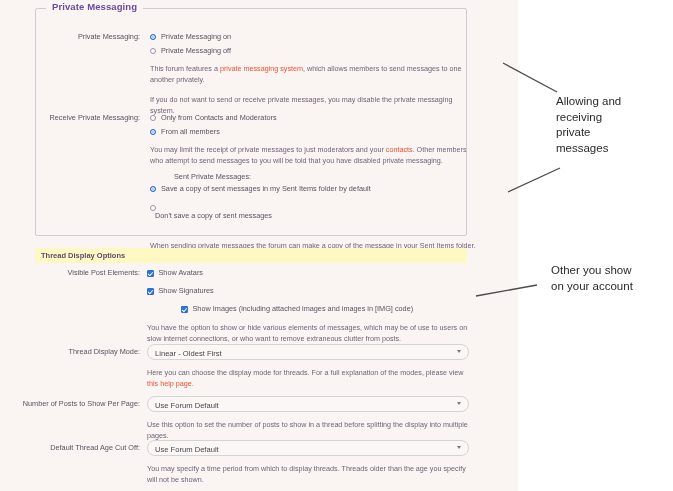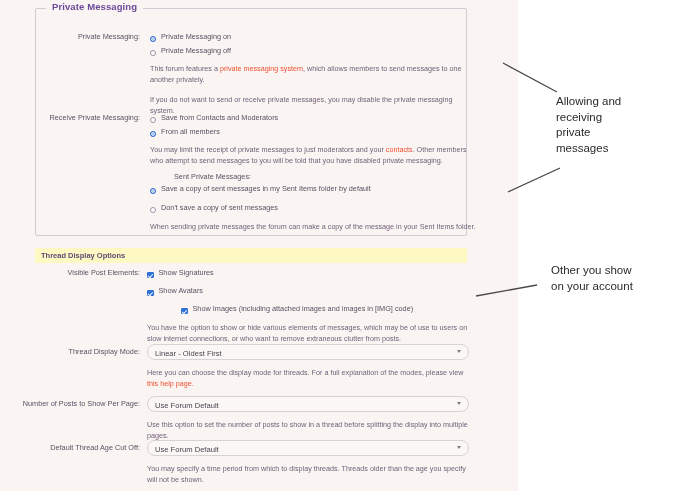--- a/index.html
+++ b/index.html
@@ -90,21 +90,21 @@
   }
   .row-field {
     position: absolute;
     left: 0;
     top: 0;
   }
 
   
   .opt-line {
     display: flex;
-    align-items: flex-end;
+    align-items: flex-start;
     margin-bottom: 0;
     line-height: 10px;
   }
   .opt-text {
     font-size: 7.3px;
     color: #5d4f63;
     padding-left: 5px;
     white-space: nowrap;
   }
   .radio {
@@ -227,21 +227,21 @@
       </div>
     </div>
   </div>
 
   <div class="row" style="top:113px; width:467px;">
     <div class="row-label" style="right:327px;">Receive Private Messaging:</div>
     <div class="row-field" style="left:150px;">
 
       <div class="opt-line" style="margin-bottom:4px;">
         <span class="radio"></span>
-        <span class="opt-text">Save from Contacts and Moderators</span>
+        <span class="opt-text">Only from Contacts and Moderators</span>
       </div>
 
       <div class="opt-line" style="margin-bottom:8px;">
         <span class="radio checked"></span>
         <span class="opt-text">From all members</span>
       </div>
 
       <div class="desc">
         <span>You may limit the receipt of private messages to just moderators and your </span><span class="lnk">contacts</span><span>. Other members who attempt to send messages to you will be told that you have disabled private messaging.</span>
       </div>
@@ -251,45 +251,45 @@
   <div class="row" style="top:172px; width:467px;">
     <div class="row-field" style="left:150px;">
 
       <div class="sublabel" style="margin-bottom:2px;margin-left:24px;">Sent Private Messages:</div>
 
       <div class="opt-line" style="margin-bottom:9px;">
         <span class="radio checked"></span>
         <span class="opt-text"><span>Save a copy of sent messages in my </span><span class="lnk">Sent Items</span><span> folder by default</span></span>
       </div>
 
-      <div class="opt-line" style="margin-bottom:9px;">
+      <div class="opt-line" style="margin-bottom:20px;flex-direction:column;">
         <span class="radio"></span>
         <span class="opt-text">Don't save a copy of sent messages</span>
       </div>
 
       <div class="desc" style="width:330px;">When sending private messages the forum can make a copy of the message in your Sent Items folder.</div>
     </div>
   </div>
 
   <div class="block-panel">
     <div class="block-header">Thread Display Options</div>
   </div>
 
   <div class="row" style="top:268px; width:467px;">
     <div class="row-label" style="right:327px;">Visible Post Elements:</div>
     <div class="row-field" style="left:147px;">
 
       <div class="opt-line" style="margin-bottom:8px;">
         <span class="checkbox"></span>
-        <span class="opt-text">Show Signatures</span>
+        <span class="opt-text">Show Avatars</span>
       </div>
 
       <div class="opt-line" style="margin-bottom:8px;">
         <span class="checkbox"></span>
-        <span class="opt-text">Show Avatars</span>
+        <span class="opt-text">Show Signatures</span>
       </div>
 
       <div class="opt-line" style="margin-bottom:9px;padding-left:34px;">
         <span class="checkbox"></span>
         <span class="opt-text"><span>Show Images </span><span class="lnk">(including attached images and images in [IMG] code)</span></span>
       </div>
 
       <div class="desc" style="width:325px;">You have the option to show or hide various elements of messages, which may be of use to users on slow internet connections, or who want to remove extraneous clutter from posts.</div>
     </div>
   </div>

